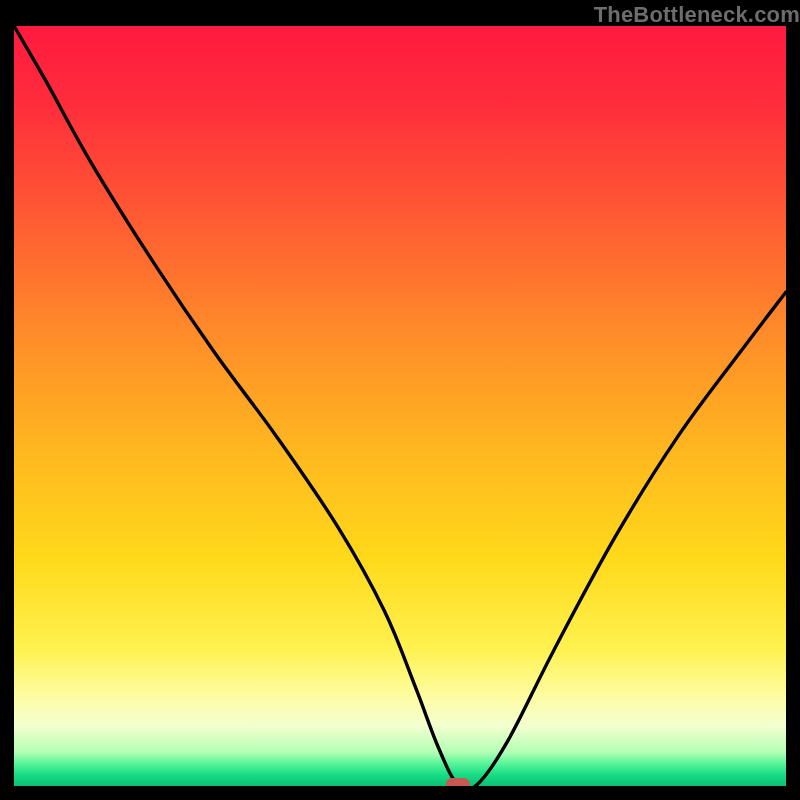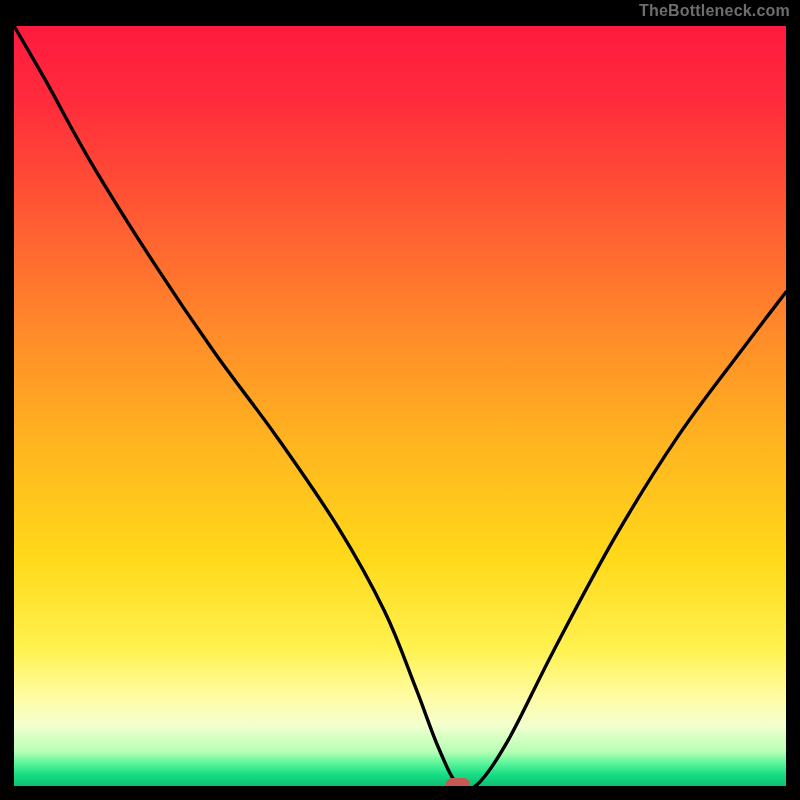--- a/index.html
+++ b/index.html
@@ -13,22 +13,22 @@
   }
   .frame {
     position: relative;
     width: 800px;
     height: 800px;
     background: #000;
   }
   .watermark {
     position: absolute;
     top: 2px;
-    right: 10px;
-    font-size: 16px;
+    right: 0;
+    font-size: 22px;
     font-weight: 600;
     color: #6d6d6d;
     letter-spacing: 0.2px;
     z-index: 10;
   }
   svg.plot {
     position: absolute;
     left: 14px;
     top: 26px;
     width: 772px;

